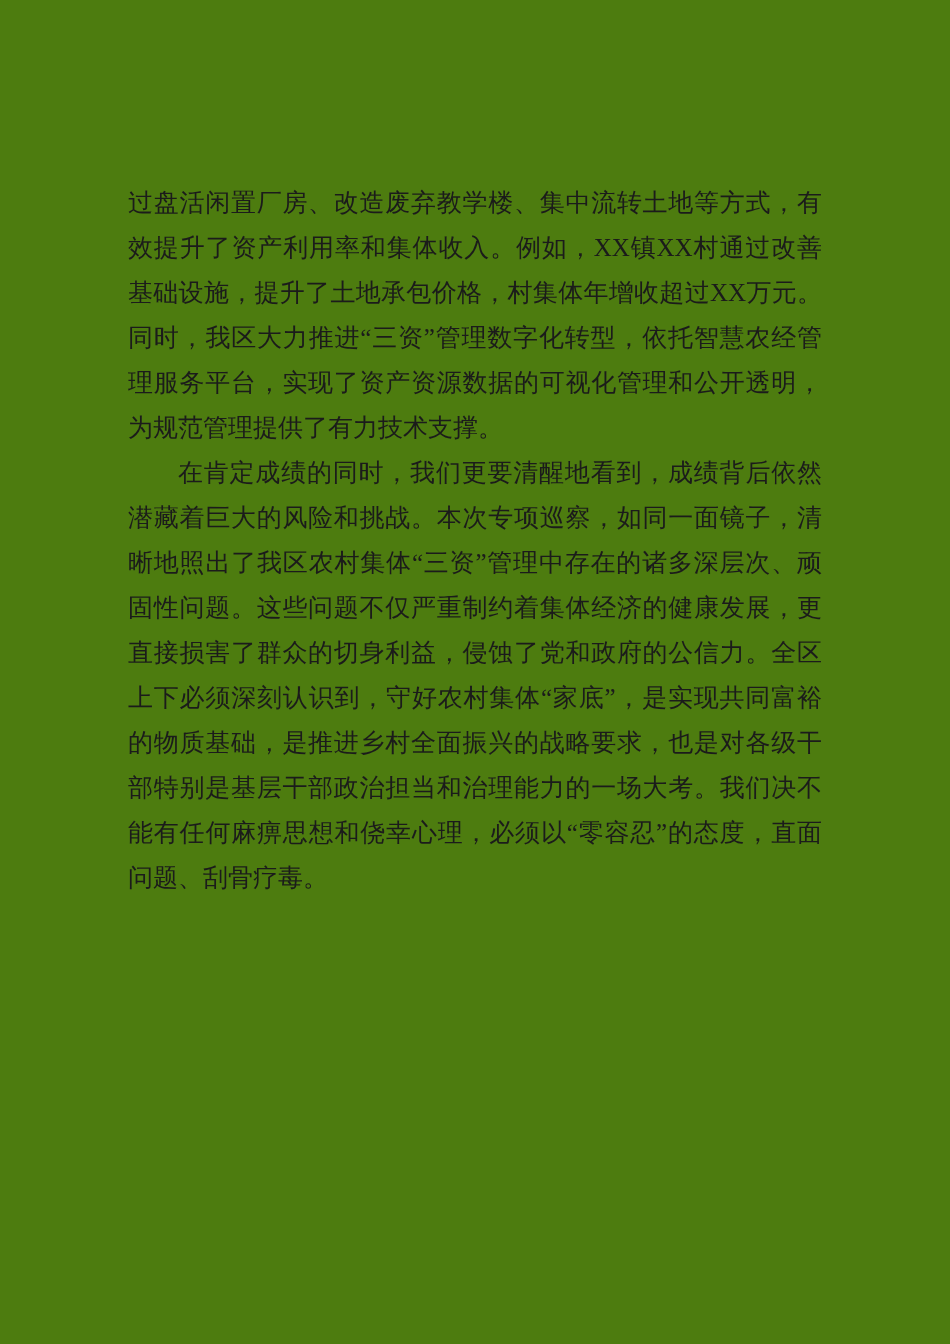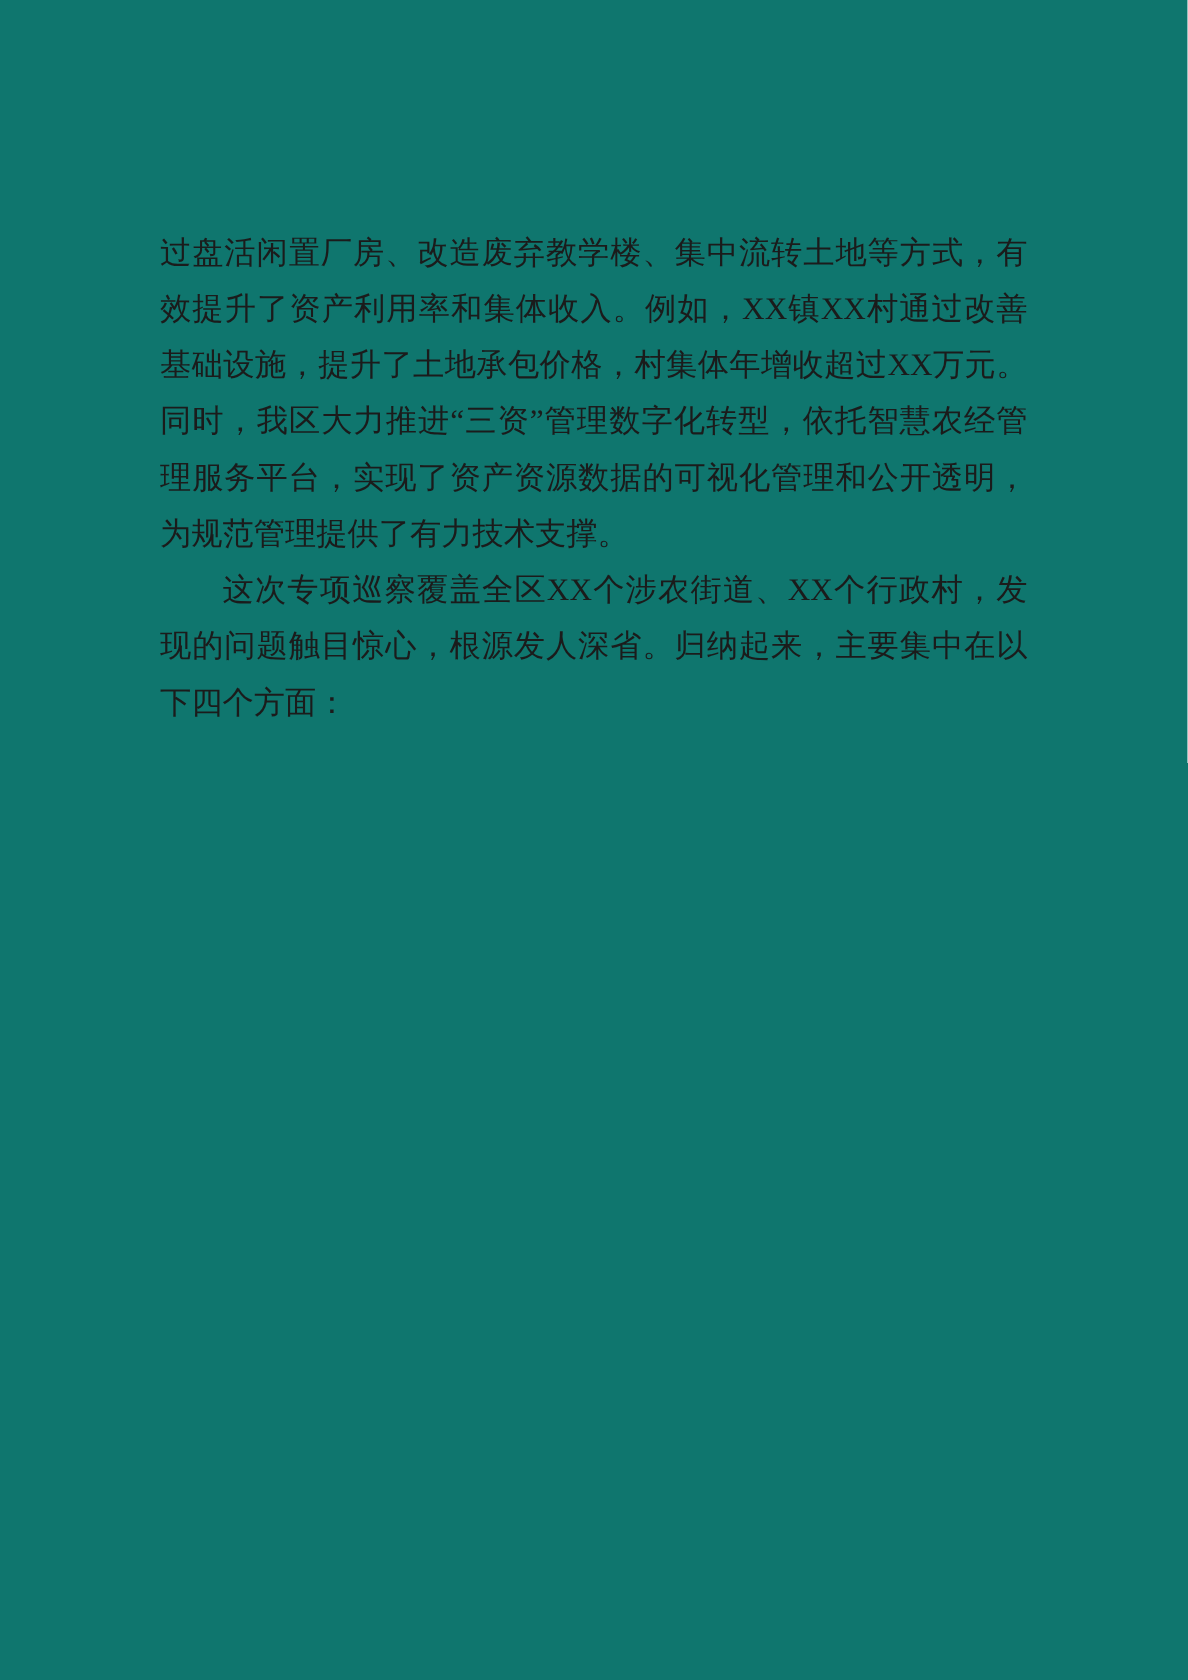--- a/index.html
+++ b/index.html
@@ -5,21 +5,21 @@
   html, body {
     margin: 0;
     padding: 0;
     background: #ffffff;
   }
   .page {
     position: relative;
     box-sizing: border-box;
     width: 950px;
     height: 1344px;
-    background: #0f766e;
+    background: #4d7c0f;
     overflow: hidden;
   }
   .content {
     position: absolute;
     left: 128px;
     top: 180px;
     width: 694px;
     color: #1b1b1b;
     font-family: "Liberation Serif", "DejaVu Serif", serif;
   }
@@ -51,15 +51,15 @@
     text-indent: 2em;
     word-break: break-all;
   }
 </style>
 </head>
 <body>
 
 <div class="page">
   <div class="content">
     <p class="para no-indent">过盘活闲置厂房、改造废弃教学楼、集中流转土地等方式，有效提升了资产利用率和集体收入。例如，XX镇XX村通过改善基础设施，提升了土地承包价格，村集体年增收超过XX万元。同时，我区大力推进“三资”管理数字化转型，依托智慧农经管理服务平台，实现了资产资源数据的可视化管理和公开透明，为规范管理提供了有力技术支撑。</p>
-    <p class="para">这次专项巡察覆盖全区XX个涉农街道、XX个行政村，发现的问题触目惊心，根源发人深省。归纳起来，主要集中在以下四个方面：</p>
+    <p class="para">在肯定成绩的同时，我们更要清醒地看到，成绩背后依然潜藏着巨大的风险和挑战。本次专项巡察，如同一面镜子，清晰地照出了我区农村集体“三资”管理中存在的诸多深层次、顽固性问题。这些问题不仅严重制约着集体经济的健康发展，更直接损害了群众的切身利益，侵蚀了党和政府的公信力。全区上下必须深刻认识到，守好农村集体“家底”，是实现共同富裕的物质基础，是推进乡村全面振兴的战略要求，也是对各级干部特别是基层干部政治担当和治理能力的一场大考。我们决不能有任何麻痹思想和侥幸心理，必须以“零容忍”的态度，直面问题、刮骨疗毒。</p>
   </div>
 </div>
 
 </body></html>

